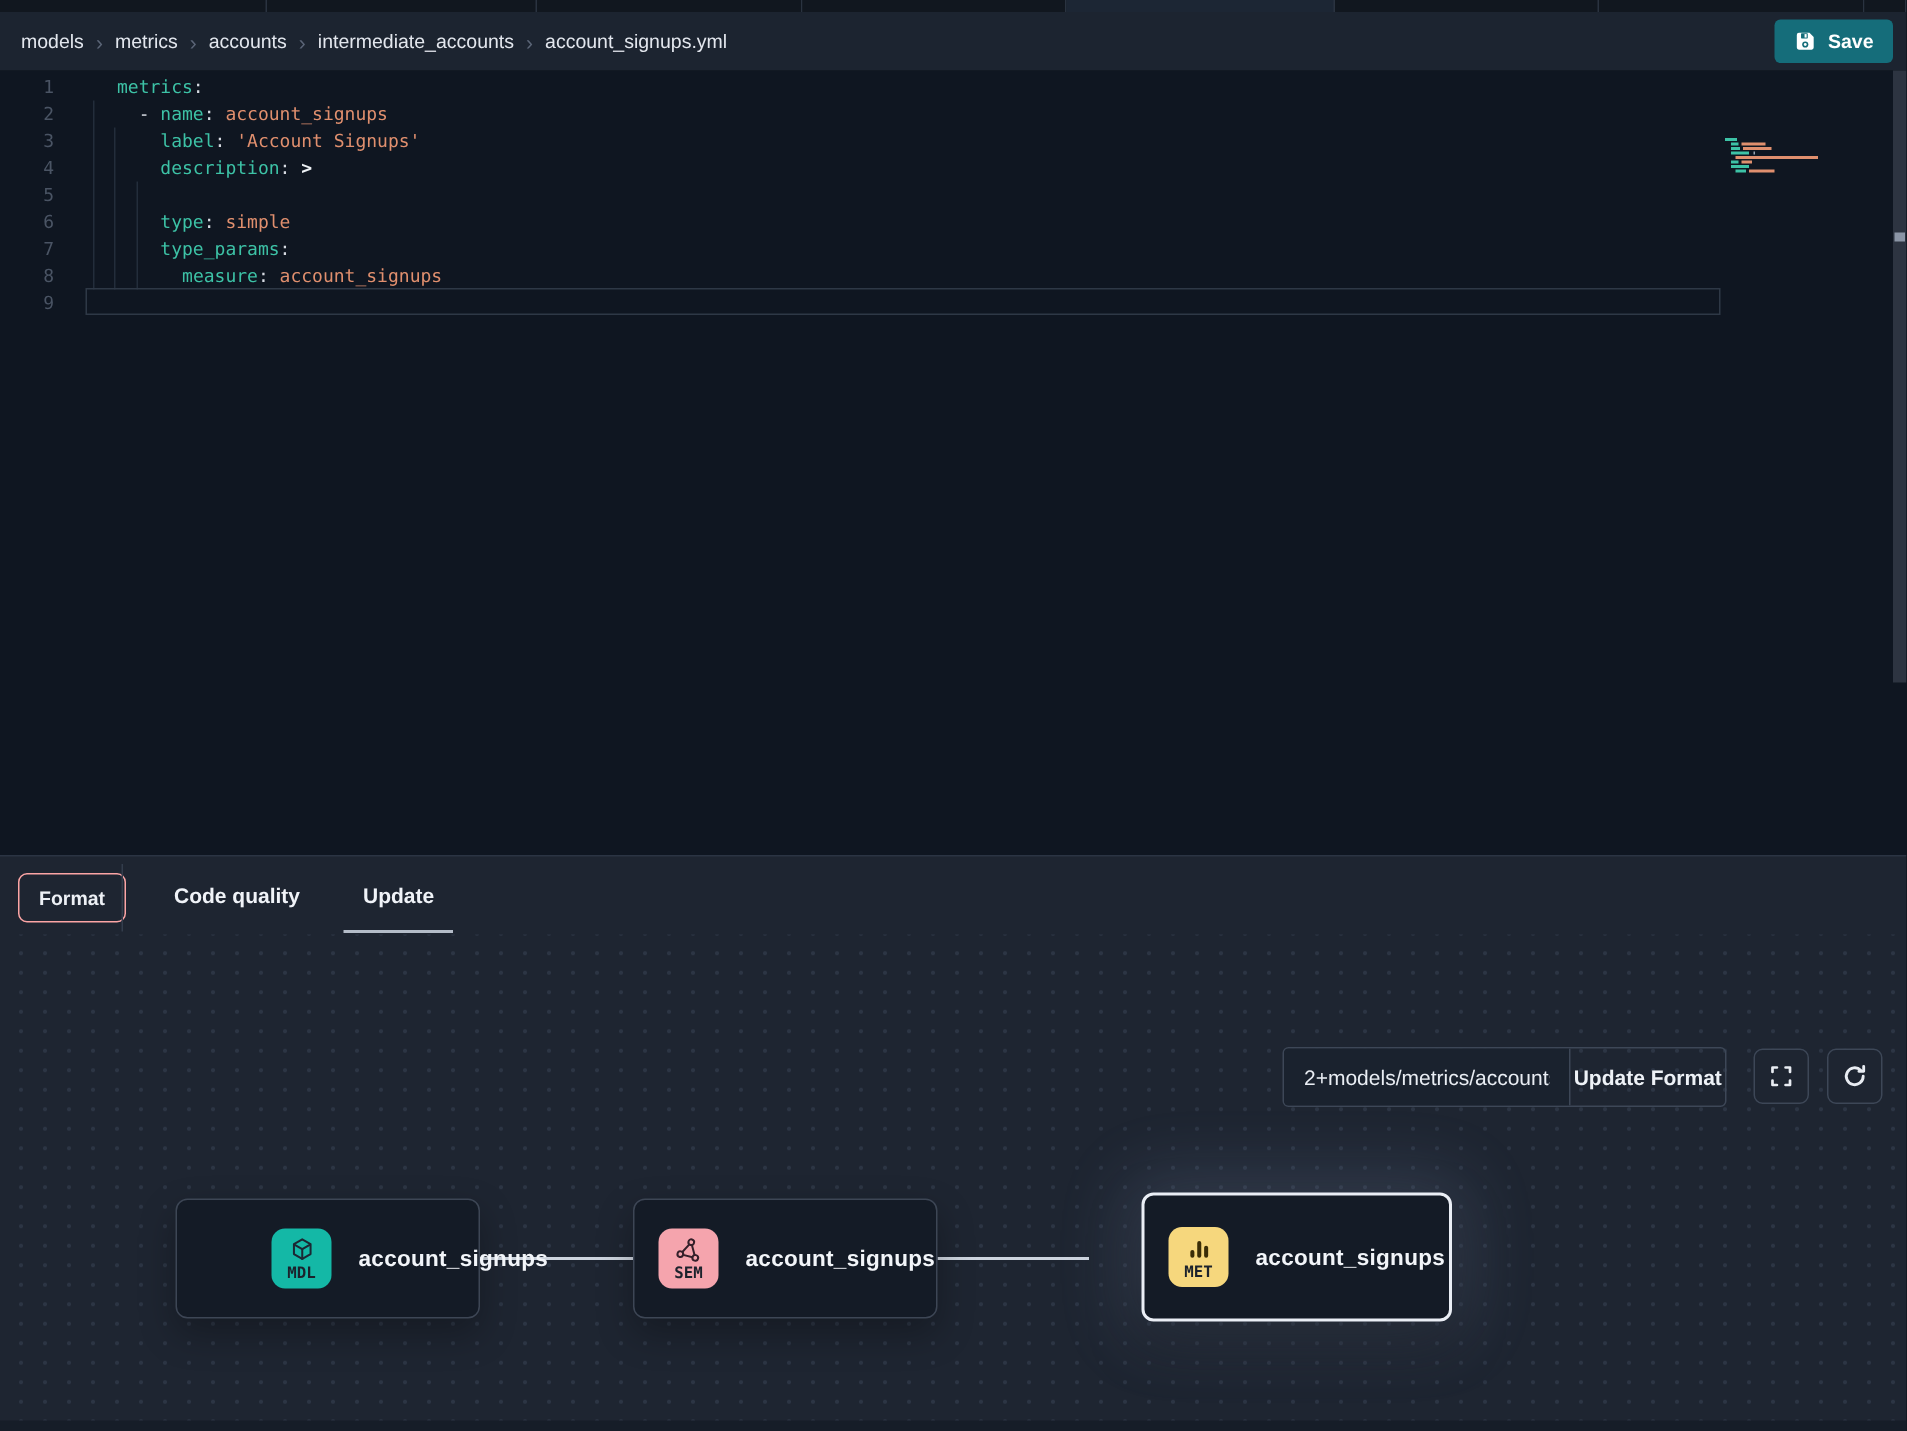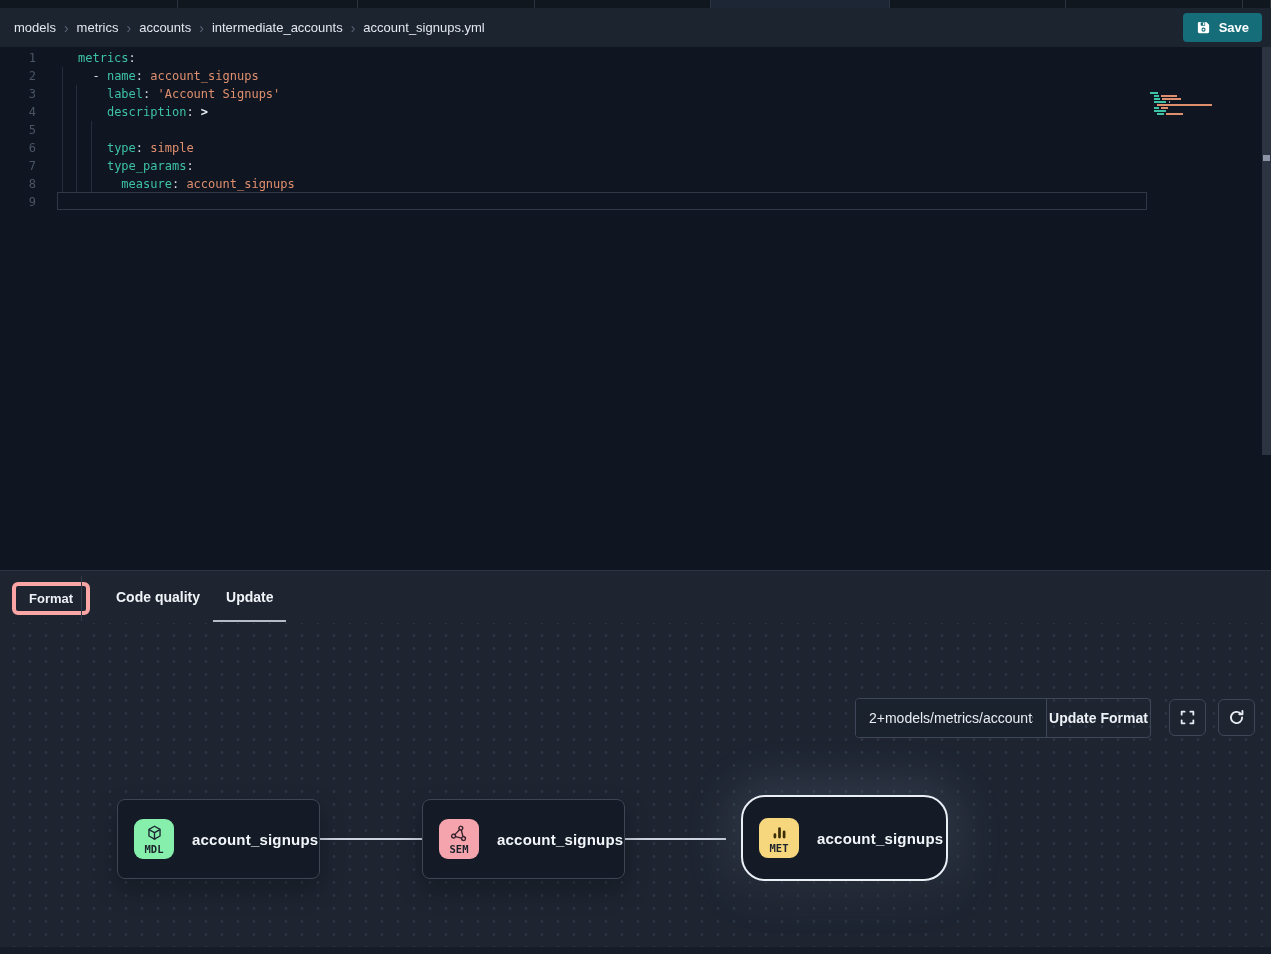--- a/index.html
+++ b/index.html
@@ -45,26 +45,26 @@
   #minimap .mseg { height:2px; }
   #scrollstrip { position:absolute; left:1262px; top:47px; width:9px; height:408px;
                  background:#2d3441; }
   #scrollthumb { position:absolute; left:1px; top:108px; width:7px; height:6px;
                  background:#8b95a6; }
 
   
   #panel { position:absolute; left:0; top:570px; width:1271px; height:384px;
            background:#1e2531; border-top:1px solid #2b3443; }
   #format-btn { position:absolute; left:12px; top:11px; height:33px; padding:0 13px;
-                background:transparent; border:4px solid #fca5a5; border-radius:6px;
+                background:transparent; border:1px solid #fca5a5; border-radius:6px;
                 color:#edf0f5; font-family:"Liberation Sans", sans-serif;
                 font-size:13px; font-weight:600; cursor:pointer; }
   #panel-divider { position:absolute; left:81px; top:5px; width:1px; height:45px;
                    background:#333d4c; }
-  #ptabs { position:absolute; left:103px; top:0; height:52px; display:flex; }
+  #ptabs { position:absolute; left:103px; top:0; height:52px; display:flex;gap:16px; }
   .ptab { padding:0 13px; display:flex; align-items:center; font-size:14px;
           font-weight:600; color:#f0f3f8; position:relative; cursor:pointer; }
   .ptab.active::after { content:''; position:absolute; left:0; right:0; bottom:1px;
                         height:2.5px; background:#b4bcc8; }
 
   
   #canvas { position:absolute; left:0; top:52px; width:1271px; height:325px;
             background-image:radial-gradient(circle, #2c3544 1.1px, transparent 1.6px);
             background-size:16px 13px; background-position:6px 6px; }
   #bottomstrip { position:absolute; left:0; bottom:0; width:1271px; height:7px;
@@ -240,21 +240,21 @@
             <path d="M13.3 8a5.3 5.3 0 1 1-1.55-3.75"></path>
             <path d="M13.6 1.9v3h-3"></path>
           </svg>
         </span>
       </button>
 
       <div class="edge" style="left:320px; width:103px;"></div>
       <div class="edge" style="left:625px; width:101px;"></div>
       <div id="nodes">
           <div class="lnode" style="left: 117px;">
-            <div class="nbadge" style="background: #86efac;">
+            <div class="nbadge" style="background: #14b8a6; margin-left: 47px;">
               <span>
                 <svg width="19" height="19" viewBox="0 0 24 24" fill="none" stroke="#1c2733" stroke-width="1.7" stroke-linejoin="round">
                   <path d="M12 2.8 19 6.8v8.4l-7 4-7-4V6.8z"></path>
                   <path d="M5 7l7 4 7-4"></path>
                   <path d="M12 11v9"></path>
                 </svg>
               </span>
               <span class="btxt">MDL</span>
             </div>
             <span class="nlabel">account_signups</span>
@@ -268,21 +268,21 @@
                     <circle cx="5.5" cy="17" r="2.4"></circle>
                     <circle cx="18.5" cy="17" r="2.4"></circle>
                     <path d="M10.9 7.2 6.7 14.8M13.1 7.2l4.2 7.6M8 17h8"></path>
                   </g>
                 </svg>
               </span>
               <span class="btxt">SEM</span>
             </div>
             <span class="nlabel">account_signups</span>
           </div>
-          <div class="lnode selected" style="left: 741px; border-radius: 24px;">
+          <div class="lnode selected" style="left: 761px;">
             <div class="nbadge" style="background: rgb(246, 215, 125);">
               <span>
                 <svg width="19" height="19" viewBox="0 0 24 24" fill="#3a2d07">
                   <rect x="4.5" y="13" width="3.4" height="6.5" rx="1.7"></rect>
                   <rect x="10.3" y="5.5" width="3.4" height="14" rx="1.7"></rect>
                   <rect x="16.1" y="9.5" width="3.4" height="10" rx="1.7"></rect>
                 </svg>
               </span>
               <span class="btxt">MET</span>
             </div>

